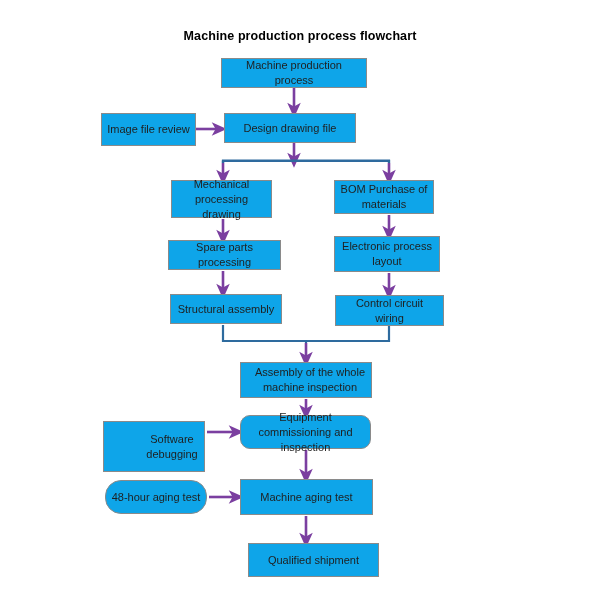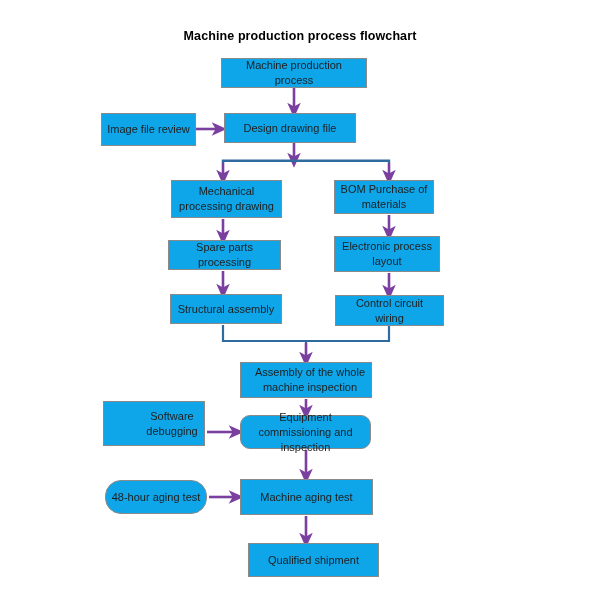--- a/index.html
+++ b/index.html
@@ -103,21 +103,21 @@
   </div>
 
   <div class="node" style="left:101px; top:113px; width:95px; height:33px;">
     <span>Image file review</span>
   </div>
 
   <div class="node" style="left:224px; top:113px; width:132px; height:30px;">
     <span>Design drawing file</span>
   </div>
 
-  <div class="node" style="left:171px; top:180px; width:111px; height:38px;">
+  <div class="node" style="left:171px; top:180px; width:101px; height:38px;">
     <span>Mechanical processing drawing</span>
   </div>
 
   <div class="node" style="left:334px; top:180px; width:100px; height:34px;">
     <span>BOM Purchase of materials</span>
   </div>
 
   <div class="node" style="left:168px; top:240px; width:113px; height:30px;">
     <span>Spare parts processing</span>
   </div>
@@ -131,21 +131,21 @@
   </div>
 
   <div class="node" style="left:335px; top:295px; width:109px; height:31px;">
     <span>Control circuit wiring</span>
   </div>
 
   <div class="node" style="left:240px; top:362px; width:132px; height:36px;padding-left:12px;">
     <span>Assembly of the whole machine inspection</span>
   </div>
 
-  <div class="node" style="left:103px; top:401px; width:102px; height:45px;padding-left:40px;">
+  <div class="node" style="left:103px; top:421px; width:102px; height:51px;padding-left:40px;">
     <span>Software debugging</span>
   </div>
 
   <div class="node" style="left:240px; top:415px; width:131px; height:34px;border-radius:10px;">
     <span>Equipment commissioning and inspection</span>
   </div>
 
   <div class="node" style="left:105px; top:480px; width:102px; height:34px;border-radius:16px;">
     <span>48-hour aging test</span>
   </div>

